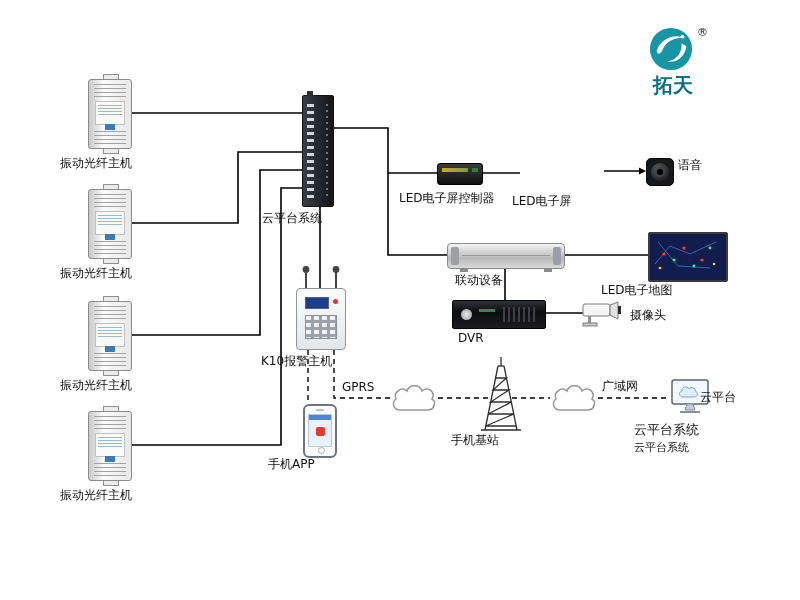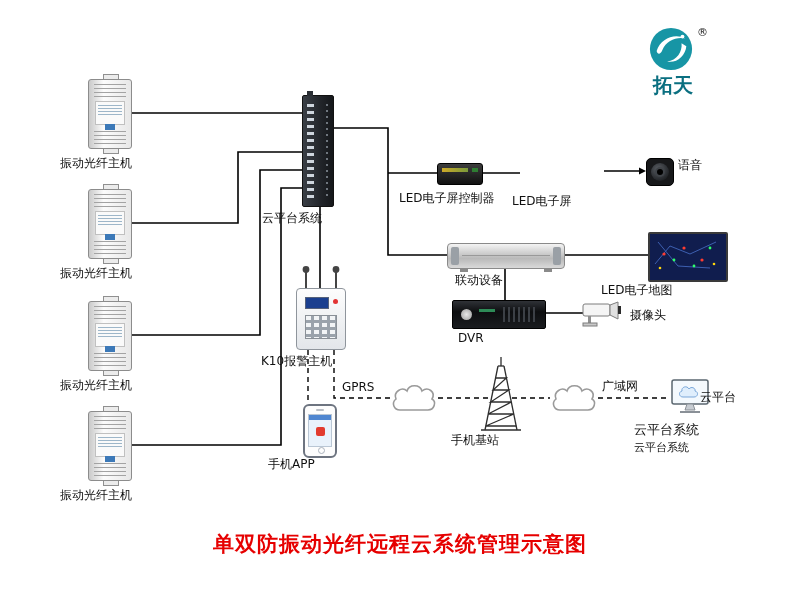--- a/index.html
+++ b/index.html
@@ -325,15 +325,14 @@
       <path d="M13 19 c-4 0 -5 -5 -1 -6 c-1 -4 5 -6 7 -2 c2 -3 7 -1 6 2 c4 1 3 6 -1 6 z" fill="#dfeefc" stroke="#7aa7d9"></path>
       <path d="M17 26 h6 l2 6 h-10 z" fill="#c7ccd2" stroke="#8a9097"></path>
       <line x1="10" y1="34" x2="30" y2="34" stroke="#8a9097" stroke-width="2"></line>
     </svg>
   </div>
   <div class="node-label left" style="left:700px;top:390px;width:48px">云平台</div>
 
   <div class="node-label" style="left:634px;top:423px;width:120px;font-size:13px">云平台系统</div>
   <div class="node-label" style="left:634px;top:441px;width:120px;font-size:11px">云平台系统</div>
 
-  <div class="diagram-title">单双防振动光纤远程云系统管理示意图</div>
 
 </div>
 
 </body></html>

